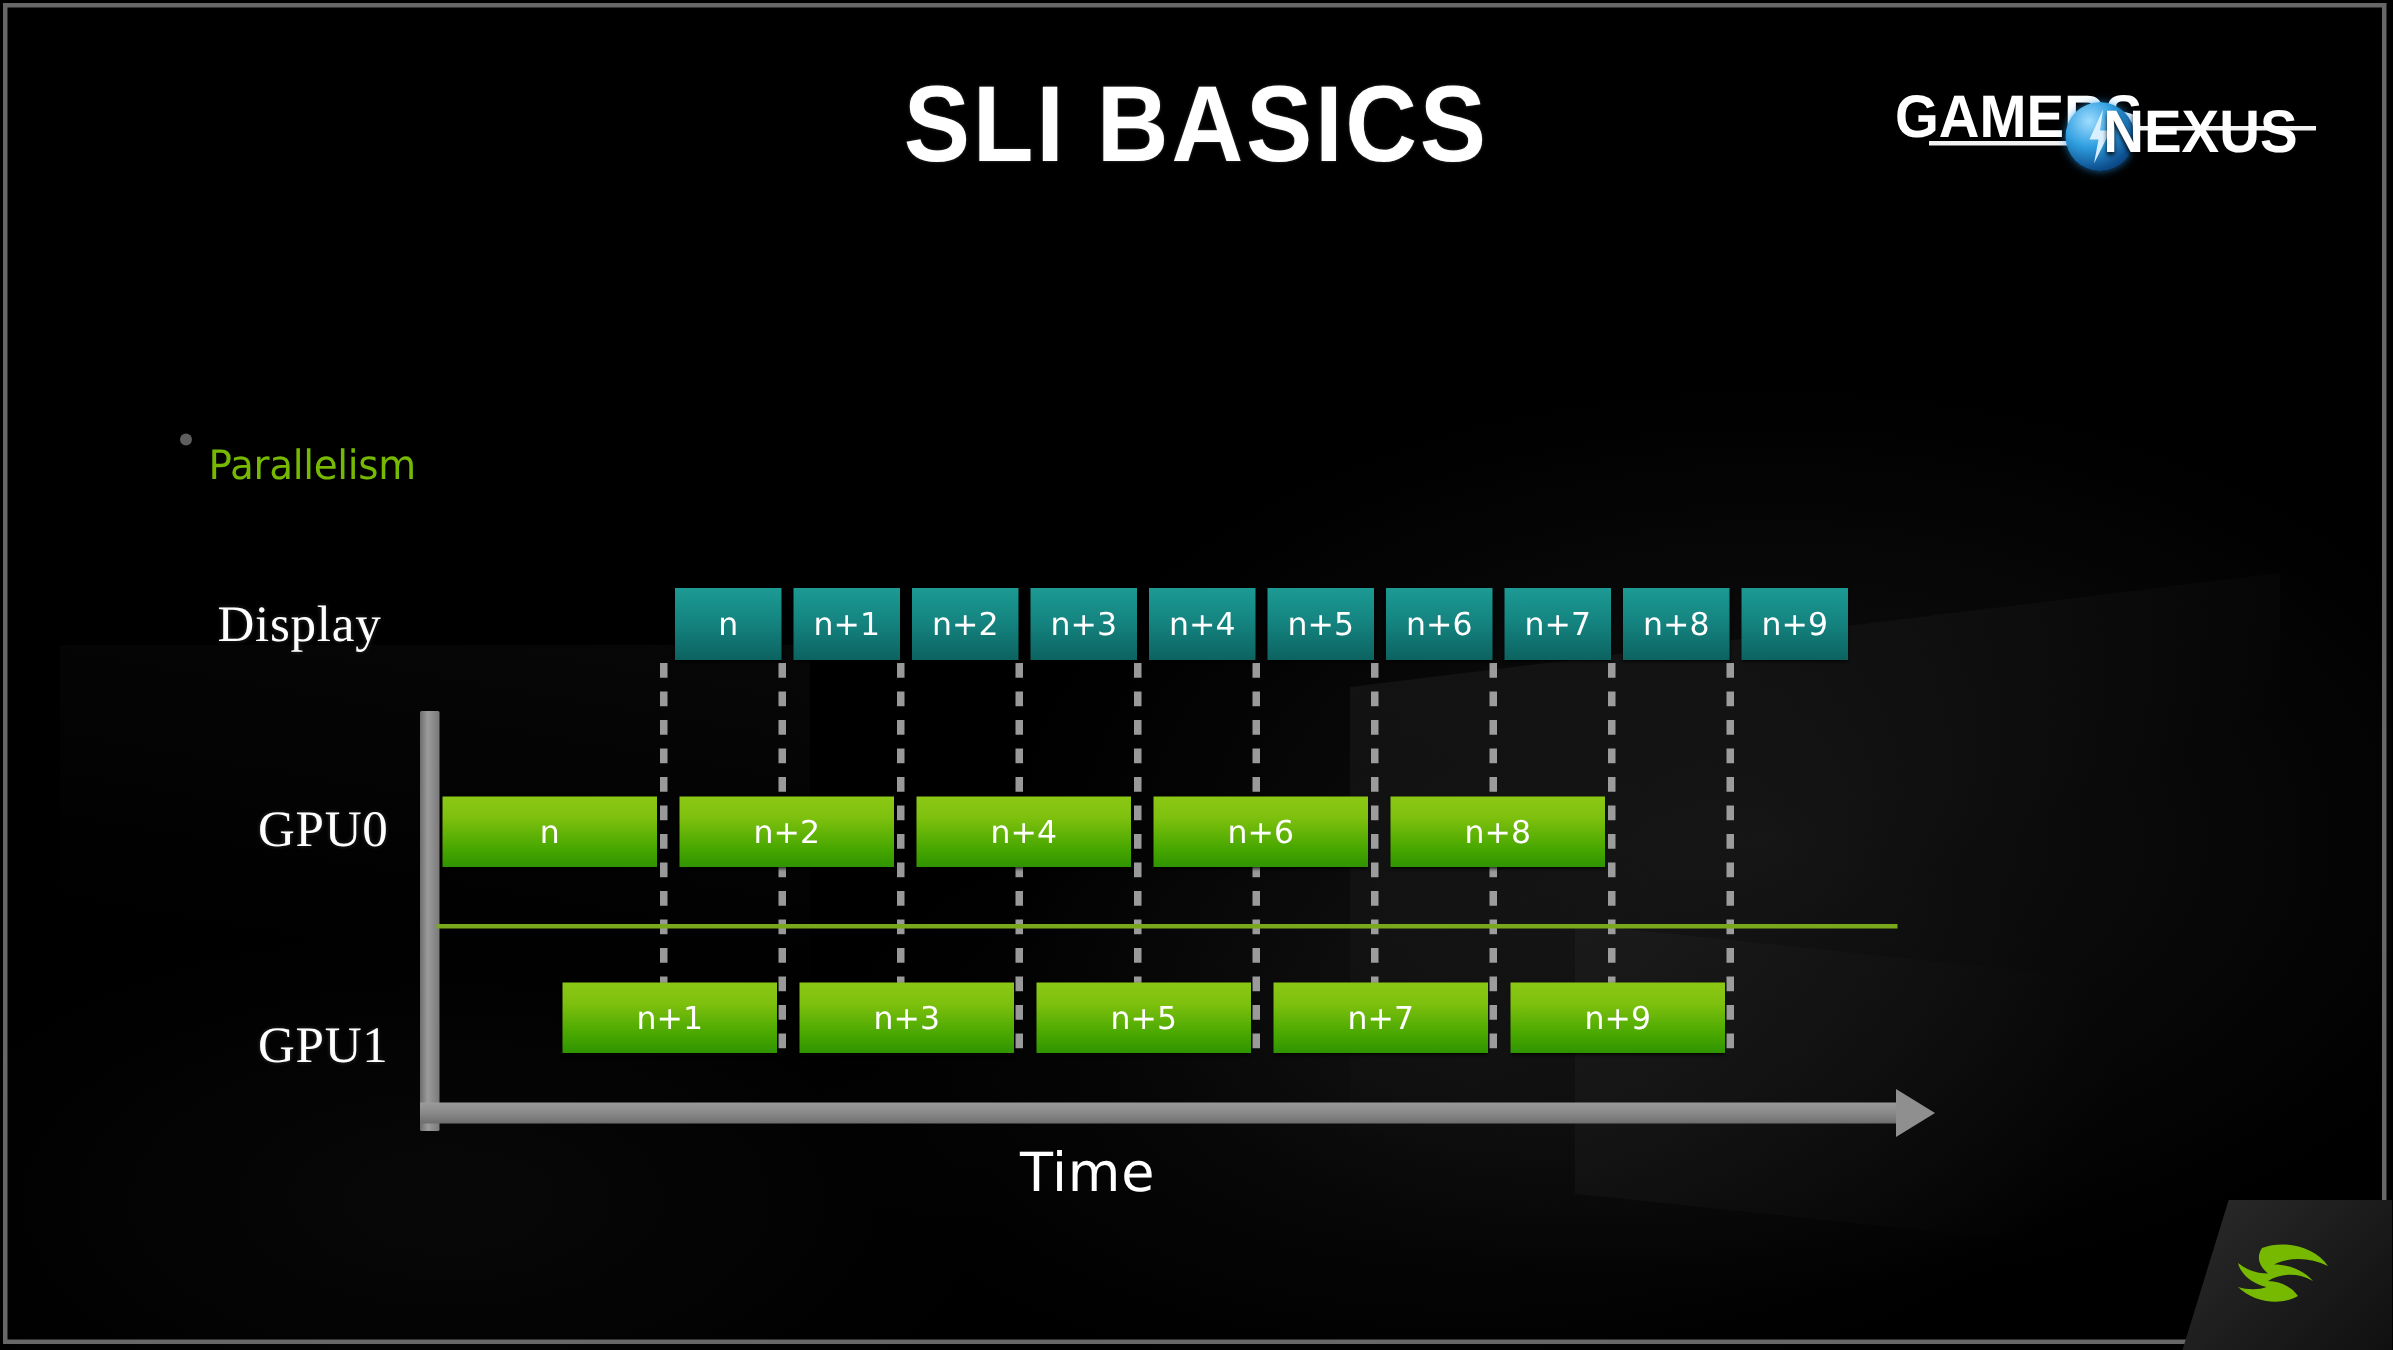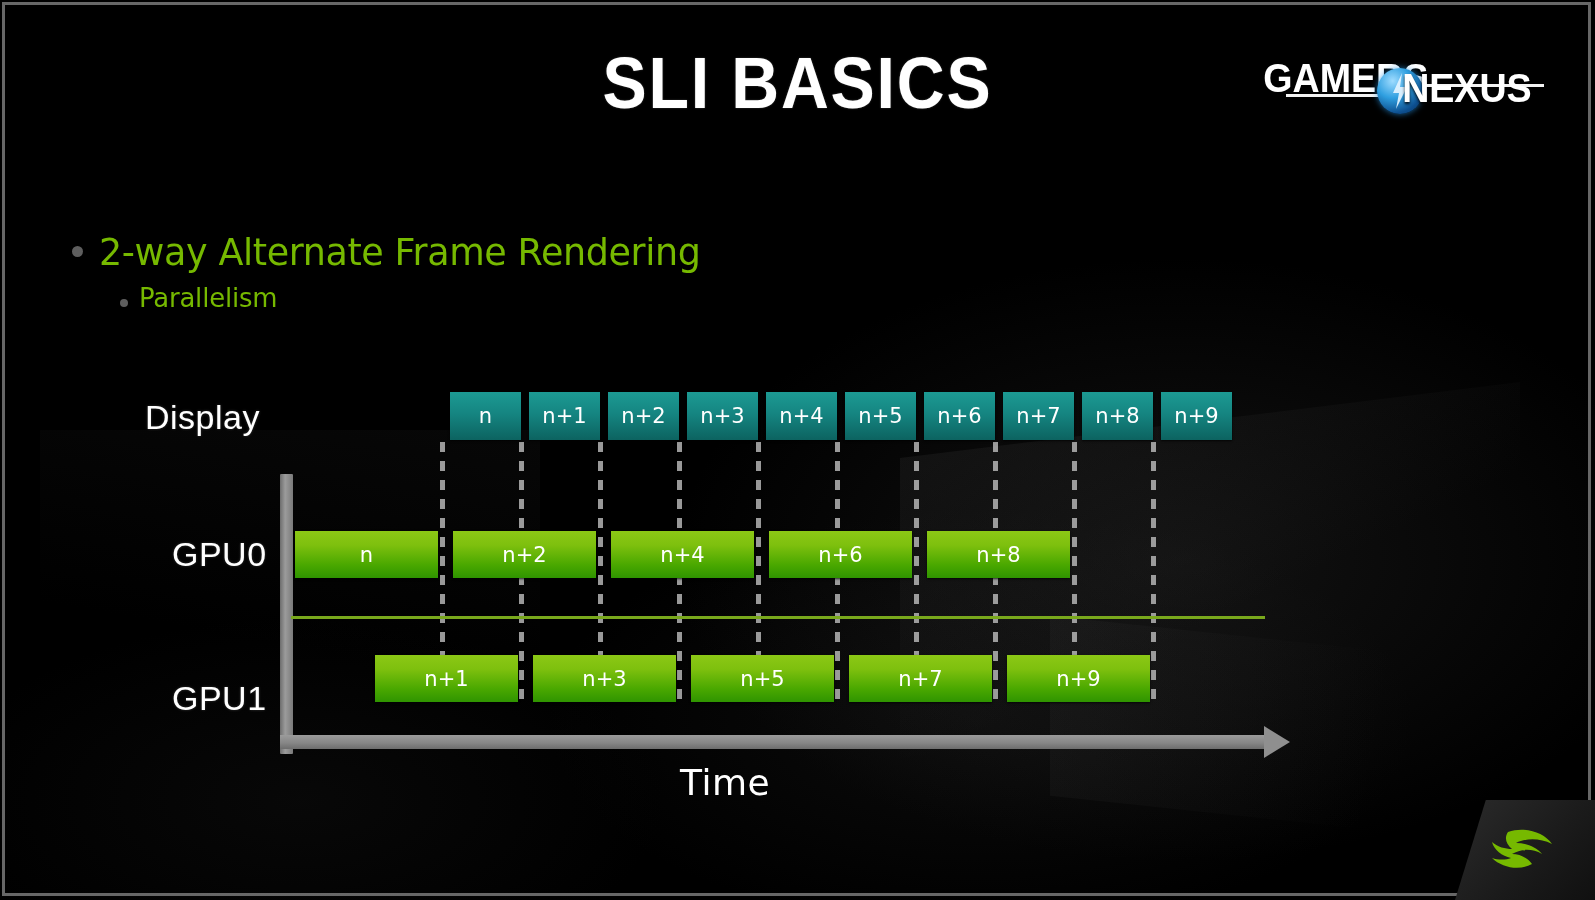--- a/index.html
+++ b/index.html
@@ -132,23 +132,23 @@
     color: #76b900;
     font-family: "DejaVu Sans", sans-serif;
     font-size: 38px;
     font-weight: normal;
     letter-spacing: -0.4px;
     transform: scaleX(0.96);
     transform-origin: left center;
   }
   #bullet-2 {
     position: absolute;
-    left: 120px; top: 282px;
+    left: 120px; top: 295px;
     display: flex;
-    align-items: flex-end;
+    align-items: flex-start;
   }
   #bullet-2-marker {
     width: 8px; height: 8px;
     border-radius: 50%;
     background: #5e5e5e;
     margin-right: 11px;
     position: relative;
     top: -6px;
     flex: none;
   }
@@ -163,21 +163,21 @@
 
   
   #diagram {
     position: absolute;
     left: 0; top: 0;
     width: 1595px; height: 900px;
   }
   .row-label {
     position: absolute;
     color: #ffffff;
-    font-family: Liberation Sans, sans-serif;
+    font-family: Liberation Serif, serif;
     font-size: 34px;
     letter-spacing: 0.5px;
     text-shadow: 0 0 3px rgba(255,255,255,0.2);
     white-space: nowrap;
   }
   #label-display { left: 145px; top: 398px; }
   #label-gpu0    { left: 172px; top: 535px; }
   #label-gpu1    { left: 172px; top: 679px; }
 
   
@@ -302,24 +302,20 @@
     <div id="gn-line-top"></div>
     <div id="gn-orb">
       <svg id="gn-orb-bolt" viewBox="0 0 20 36">
         <path d="M12 0 L3 20 L9 20 L6 36 L17 14 L10 14 Z" fill="#dff2ff" opacity="0.95"></path>
       </svg>
     </div>
     <div id="gn-nexus">NEXUS</div>
     <div id="gn-line-bot"></div>
   </div>
 
-  <div id="bullet-1">
-    <span id="bullet-1-marker"></span>
-    <span id="bullet-1-label">2-way Alternate Frame Rendering</span>
-  </div>
   <div id="bullet-2">
     <span id="bullet-2-marker"></span>
     <span id="bullet-2-label">Parallelism</span>
   </div>
 
   <div id="diagram">
 
     <div class="row-label" id="label-display">Display</div>
     <div class="row-label" id="label-gpu0">GPU0</div>
     <div class="row-label" id="label-gpu1">GPU1</div>

